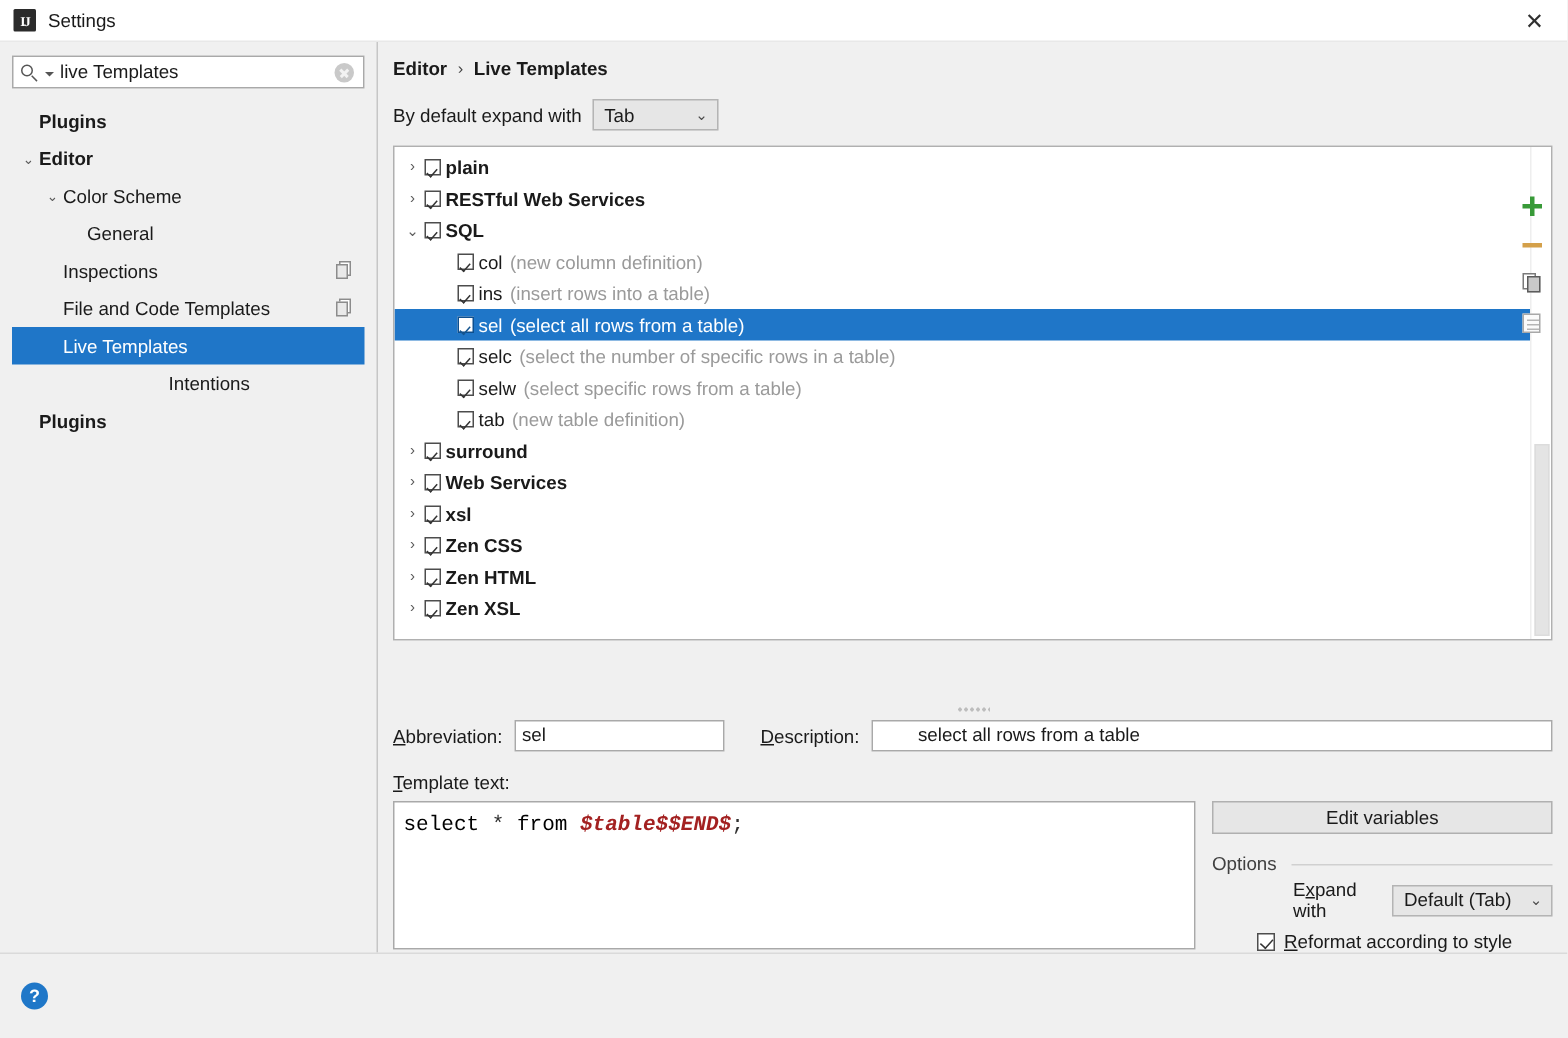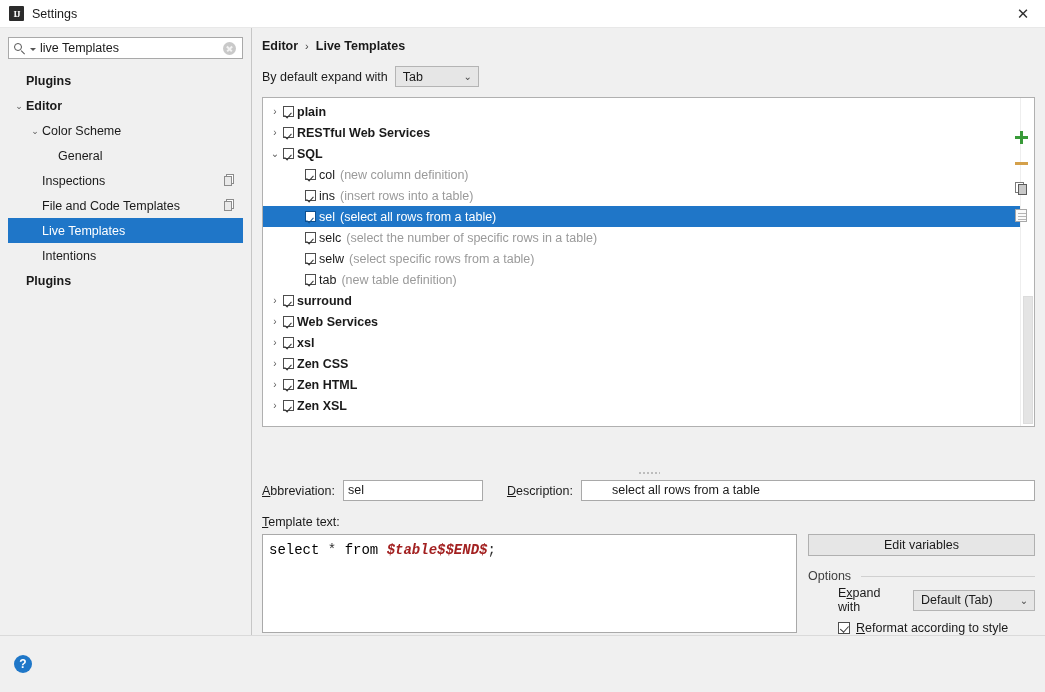--- a/index.html
+++ b/index.html
@@ -213,21 +213,21 @@
   }
   #options-group{ margin-top:13px; position:relative; padding-top:9px; }
   #options-group .gtitle{
     position:absolute; left:0; top:0; font-size:12.5px; color:#404040;
     background:#f0f0f0; padding-right:6px;
   }
   #options-group .gline{
     position:absolute; left:53px; right:0; top:7px; height:1px; background:#d0d0d0;
   }
   #opt-rows{ padding-left:30px; padding-top:8px; }
-  #opt-expand-row{ display:flex; align-items:center; }
+  #opt-expand-row{ display:flex; align-items:center;margin-left:24px; }
   #opt-expand-row .lbl{ font-size:12.5px; margin-right:7px; }
   #expand-with-combo{ width:122px; }
   .chkrow{ display:flex; align-items:center; margin-top:7px; }
   .chkrow .box{
     width:12px;height:12px;border:1px solid #4d4d4d;background:#fff;
     margin-right:6px; position:relative; flex:0 0 12px;
   }
   .chkrow .box.checked:after{
     content:""; position:absolute; left:3px; top:1px; width:3.5px;height:7px;
     border:solid #333; border-width:0 1.5px 1.5px 0; transform:rotate(42deg);
@@ -310,21 +310,21 @@
           <span class="lbl">File and Code Templates</span>
           <span class="copyicon">
             <span class="b"></span>
             <span class="a"></span>
           </span>
         </div>
         <div class="st-row selected" style="padding-left: 20px;">
           <span class="twisty"></span>
           <span class="lbl">Live Templates</span>
         </div>
-        <div class="st-row" style="padding-left: 20px;">
+        <div class="st-row" style="padding-left: 20px; justify-content: center;">
           <span class="twisty"></span>
           <span class="lbl">Intentions</span>
         </div>
         <div class="st-row bold" style="padding-left: 4px;">
           <span class="twisty"></span>
           <span class="lbl">Plugins</span>
         </div>
       </div>
   </div>
 

